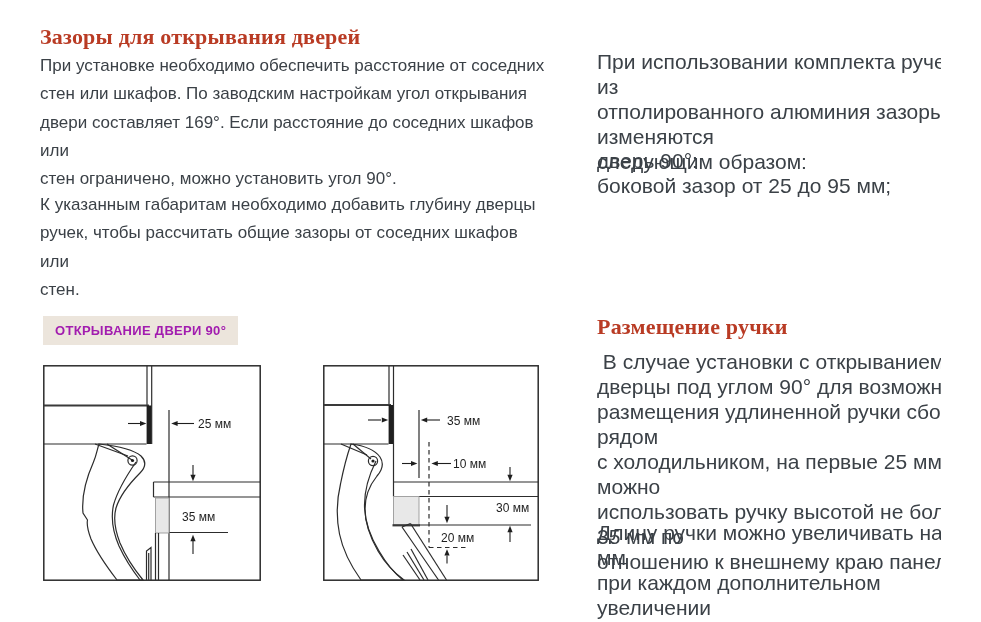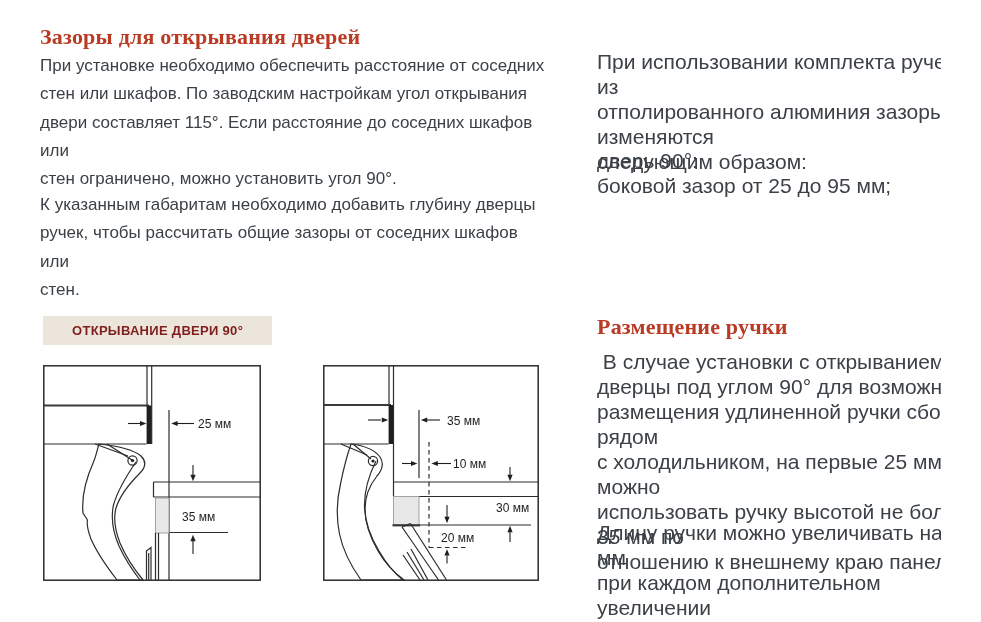--- a/index.html
+++ b/index.html
@@ -14,22 +14,22 @@
     margin:0;white-space:nowrap;
   }
   .body-text{
     font-size:17px;line-height:28.3px;white-space:pre-line;margin:0;
   }
   .rc-text{
     font-size:21px;line-height:25px;white-space:pre-line;margin:0;
   }
   .att{font-weight:700;font-size:17px;line-height:25px;margin:0;}
   .chip{
-    display:inline-block;height:29px;line-height:29px;padding:0 29px;
-    background:#ece5dc;color:#7f1d1d;font-size:13px;font-weight:700;
+    display:inline-block;height:29px;line-height:29px;padding:0 12px;
+    background:#ece5dc;color:#a21caf;font-size:13px;font-weight:700;
     letter-spacing:.3px;white-space:nowrap;
   }
   svg{display:block;}
   svg text{
     font-family:"Liberation Sans",sans-serif;font-size:12px;fill:#1e1e1e;
   }
   .ln{stroke:#2c2c2c;stroke-width:1.2;fill:none;}
   .frame{stroke:#2c2c2c;stroke-width:1.5;fill:none;}
   .thick{stroke:#3a3a3a;stroke-width:2.2;fill:none;}
   .darkfill{fill:#1f1f1f;stroke:none;}
@@ -40,21 +40,21 @@
 </style>
 </head>
 <body>
 
 <div class="page">
 
   <h1 class="serif-heading abs" style="left:40px;top:24px;">Зазоры для открывания дверей</h1>
 
   <p class="body-text abs" style="left:40px;top:52px;width:510px;">При установке необходимо обеспечить расстояние от соседних
 стен или шкафов. По заводским настройкам угол открывания
-двери составляет 115°. Если расстояние до соседних шкафов или
+двери составляет 169°. Если расстояние до соседних шкафов или
 стен ограничено, можно установить угол 90°.</p>
 
 
   <p class="body-text abs" style="left:40px;top:191px;width:510px;">К указанным габаритам необходимо добавить глубину дверцы
 ручек, чтобы рассчитать общие зазоры от соседних шкафов или
 стен.</p>
 
   <span class="chip abs" style="left:43px;top:316px;">ОТКРЫВАНИЕ ДВЕРИ 90°</span>
 
 

